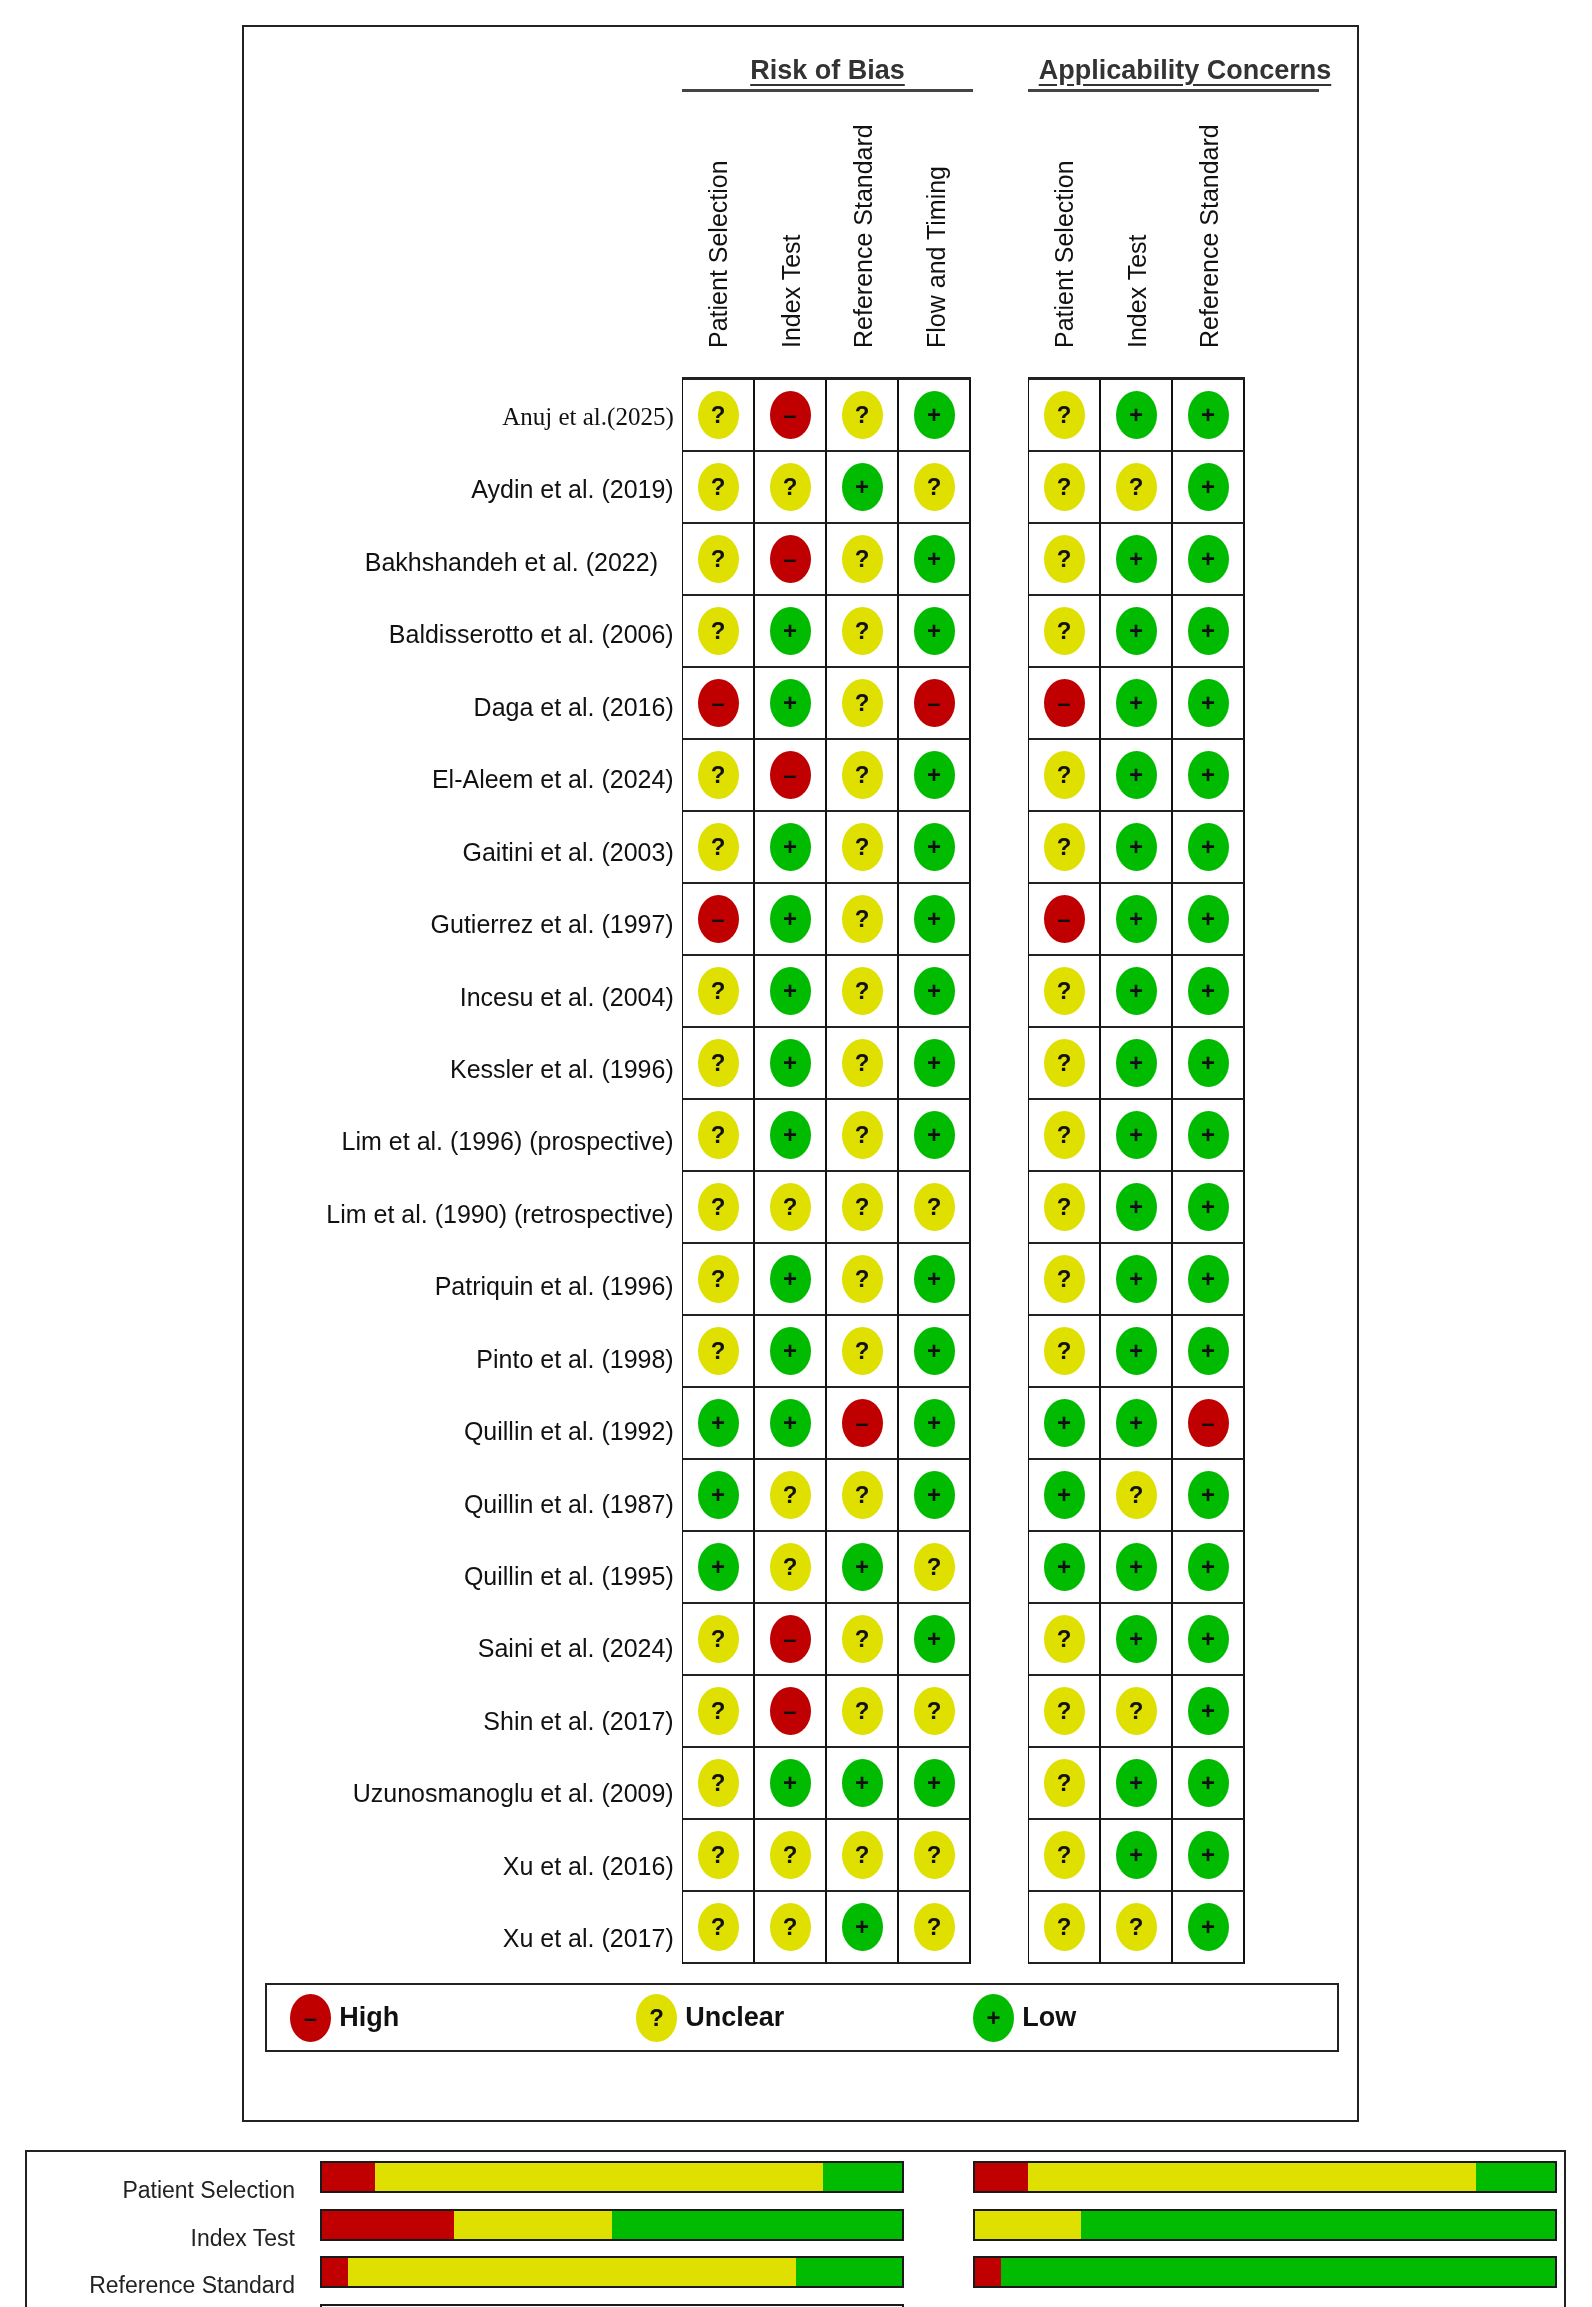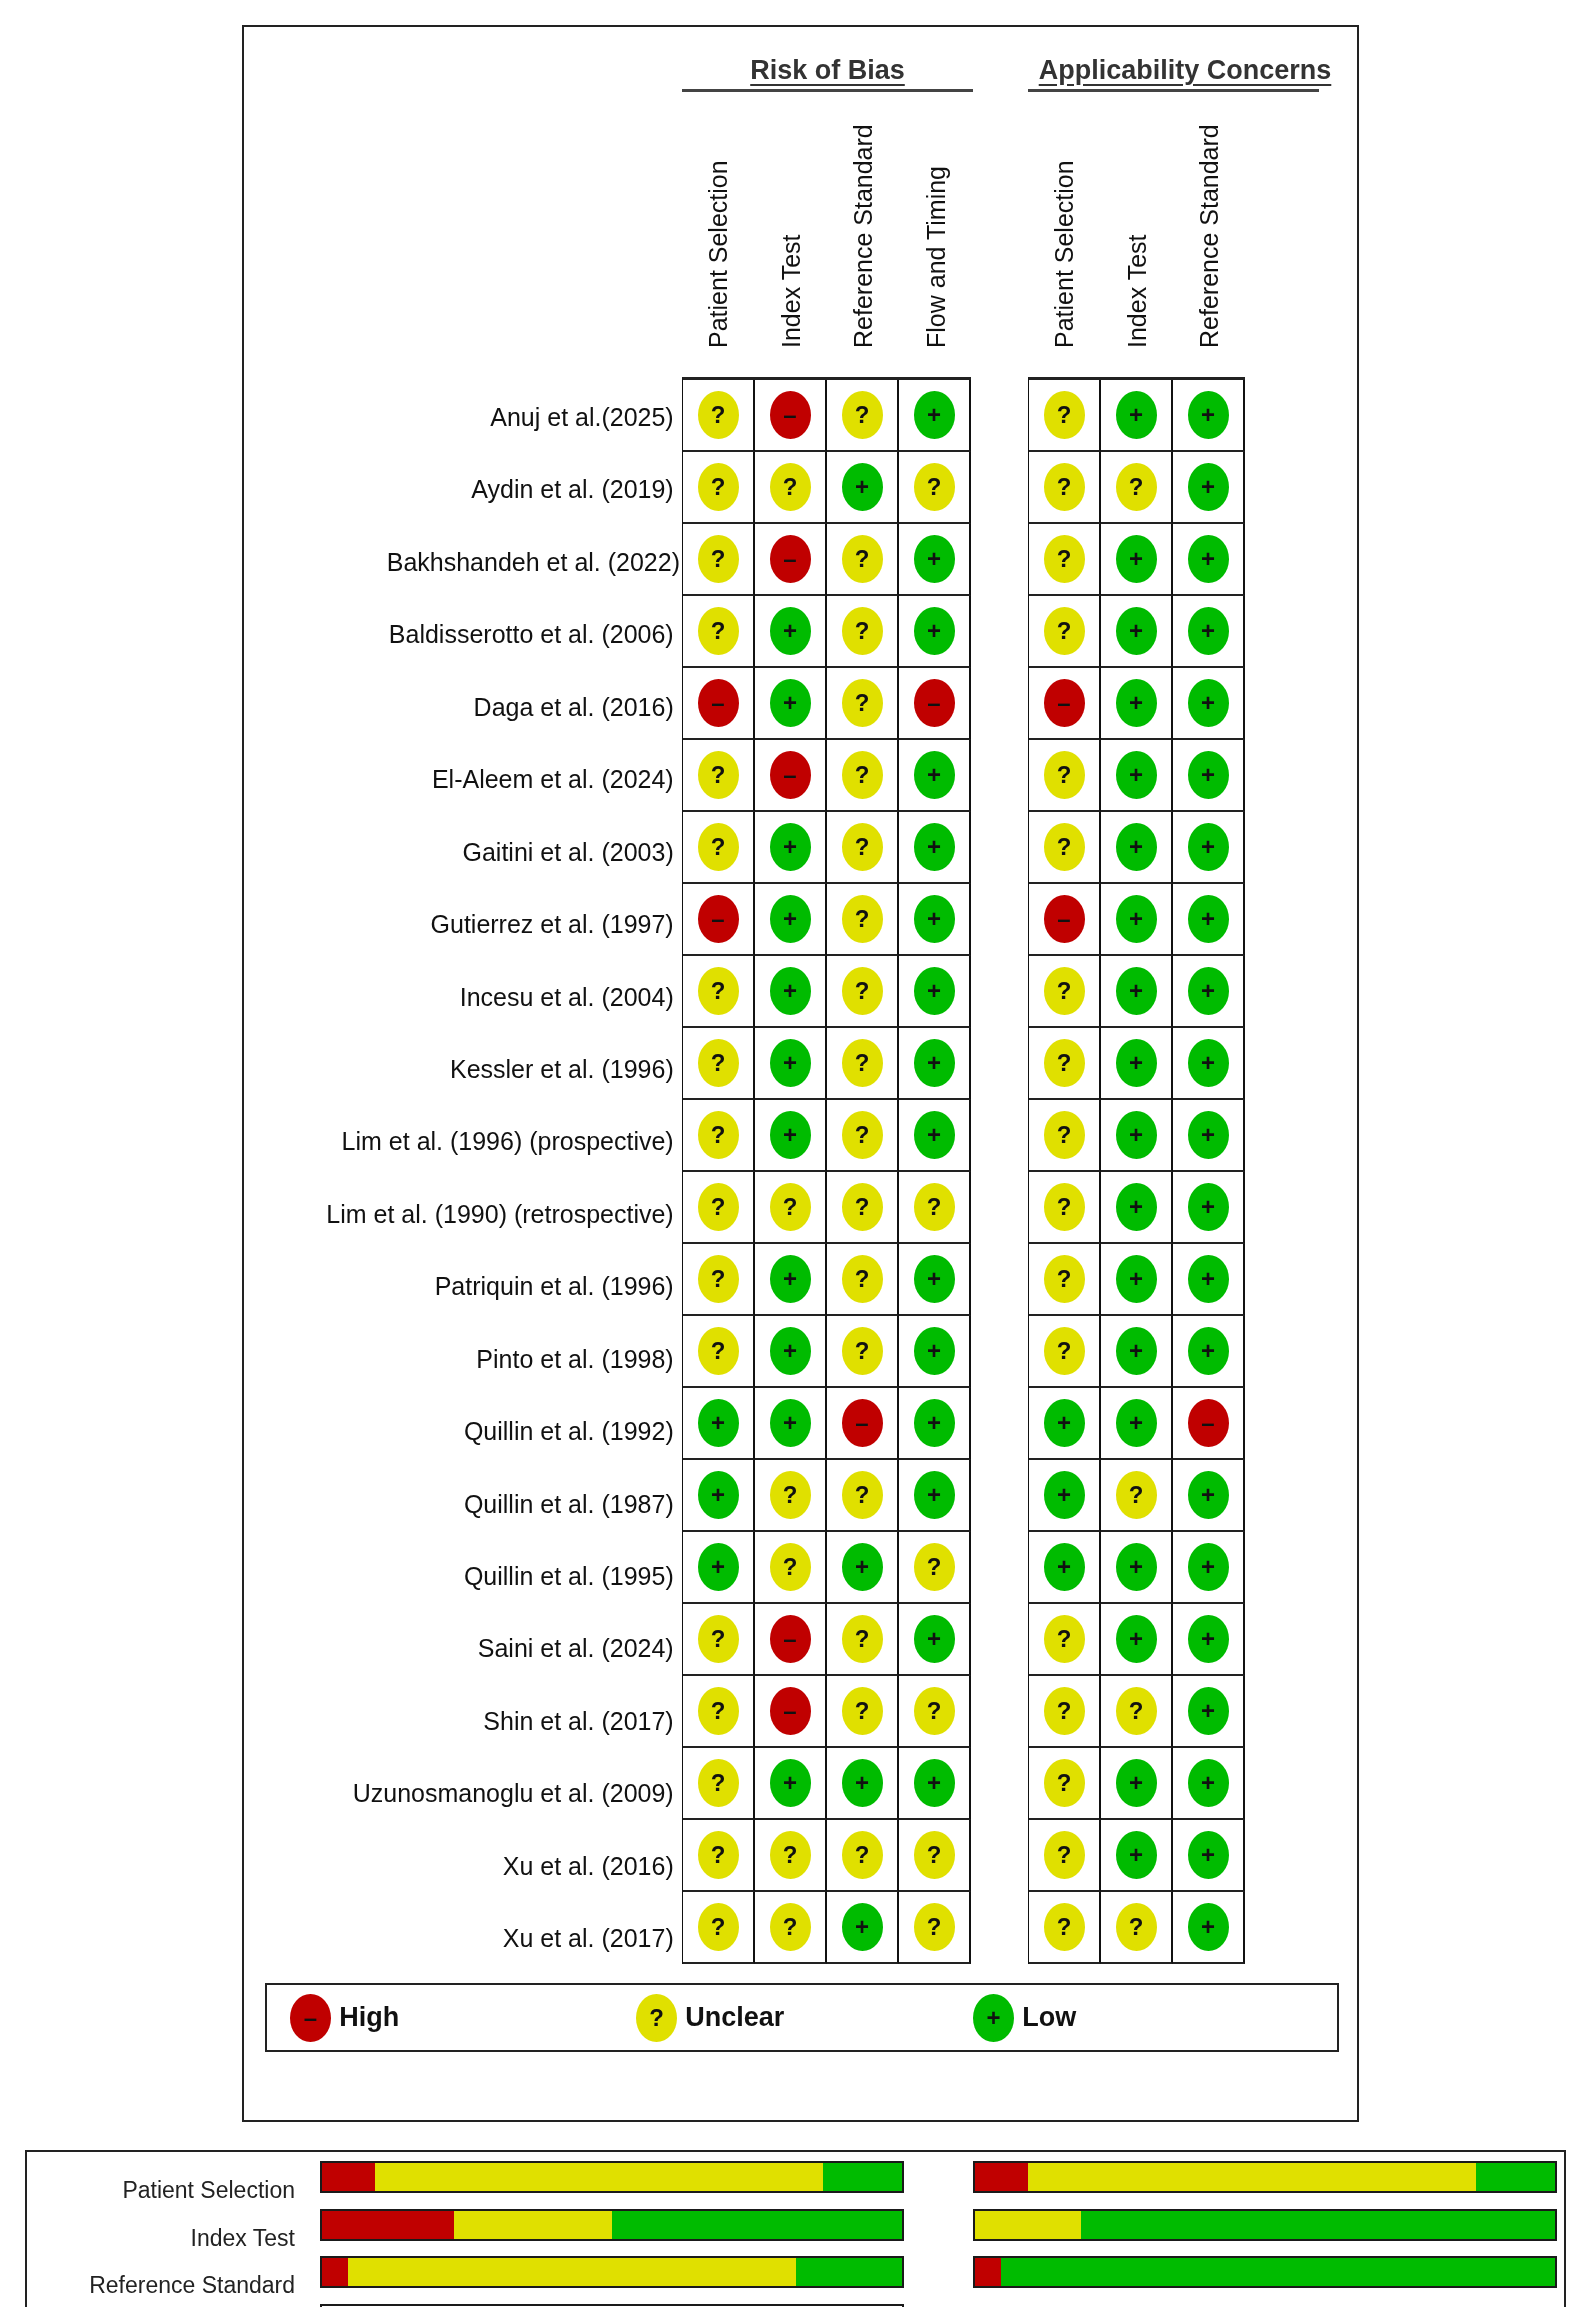--- a/index.html
+++ b/index.html
@@ -48,23 +48,23 @@
         <span>Patient Selection</span>
       </div>
       <div class="colhdr" style="left: 857px;">
         <span>Index Test</span>
       </div>
       <div class="colhdr" style="left: 929px;">
         <span>Reference Standard</span>
       </div>
     </div>
   <div id="labels" style="position:absolute;left:0;top:354px;width:438px;">
-      <div class="lbl" style="top: 0px; right: 8.3px;">Anuj et al.(2025)</div>
+      <div class="lbl" style="top: 0px; right: 8.3px; font-family: Liberation Serif, serif;">Anuj et al.(2025)</div>
       <div class="lbl" style="top: 72px; right: 8.3px;">Aydin et al. (2019)</div>
-      <div class="lbl" style="top: 145px; right: 2px;">Bakhshandeh et al. (2022)</div>
+      <div class="lbl" style="top: 145px; right: 24px;">Bakhshandeh et al. (2022)</div>
       <div class="lbl" style="top: 217px; right: 8.3px;">Baldisserotto et al. (2006)</div>
       <div class="lbl" style="top: 290px; right: 8.3px;">Daga et al. (2016)</div>
       <div class="lbl" style="top: 362px; right: 8.3px;">El-Aleem et al. (2024)</div>
       <div class="lbl" style="top: 435px; right: 8.3px;">Gaitini et al. (2003)</div>
       <div class="lbl" style="top: 507px; right: 8.3px;">Gutierrez et al. (1997)</div>
       <div class="lbl" style="top: 580px; right: 8.3px;">Incesu et al. (2004)</div>
       <div class="lbl" style="top: 652px; right: 8.3px;">Kessler et al. (1996)</div>
       <div class="lbl" style="top: 724px; right: 8.3px;">Lim et al. (1996) (prospective)</div>
       <div class="lbl" style="top: 797px; right: 8.3px;">Lim et al. (1990) (retrospective)</div>
       <div class="lbl" style="top: 869px; right: 8.3px;">Patriquin et al. (1996)</div>

